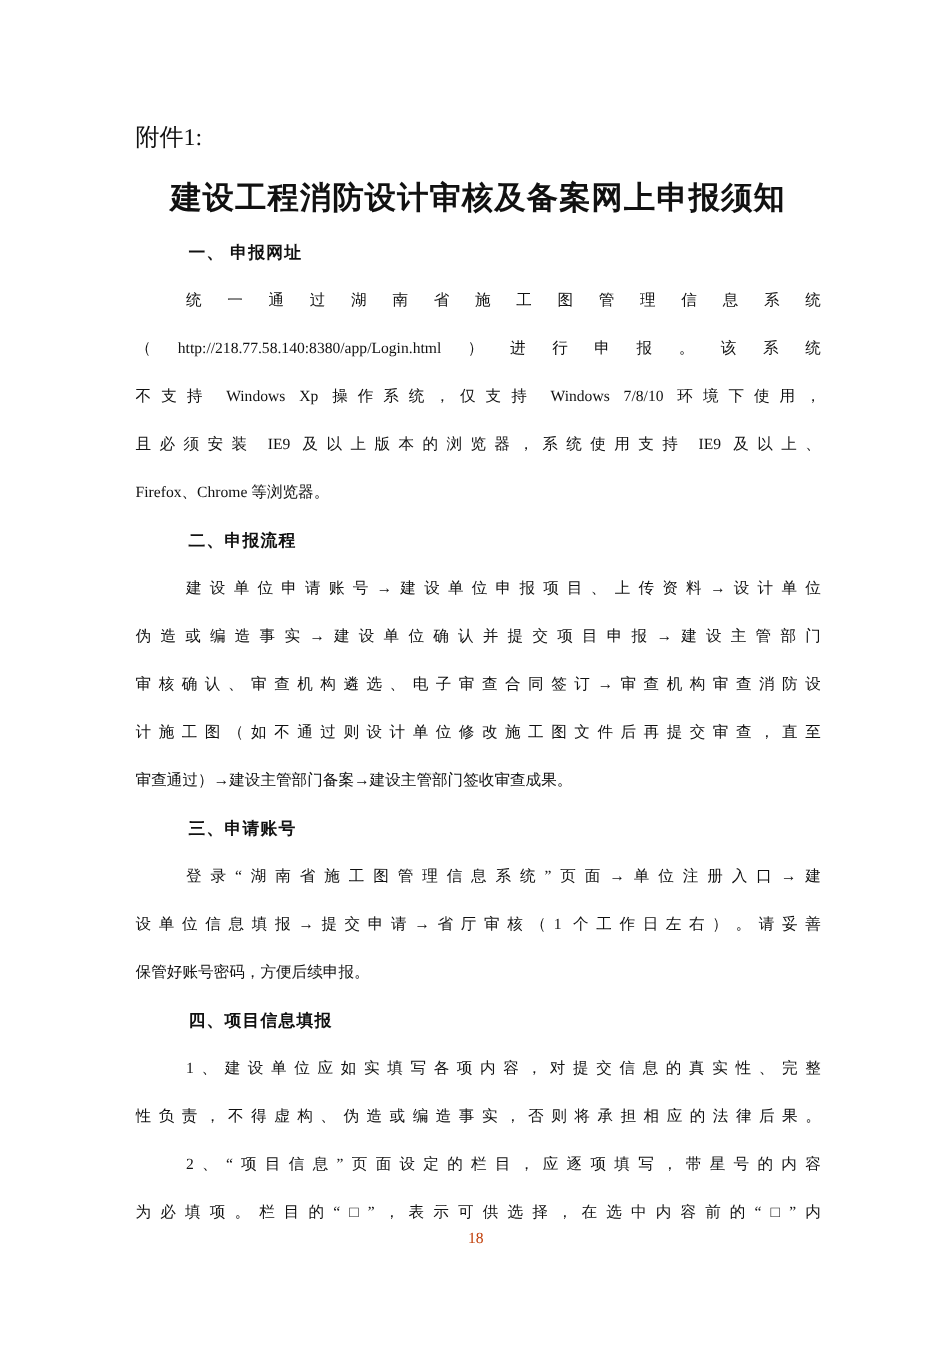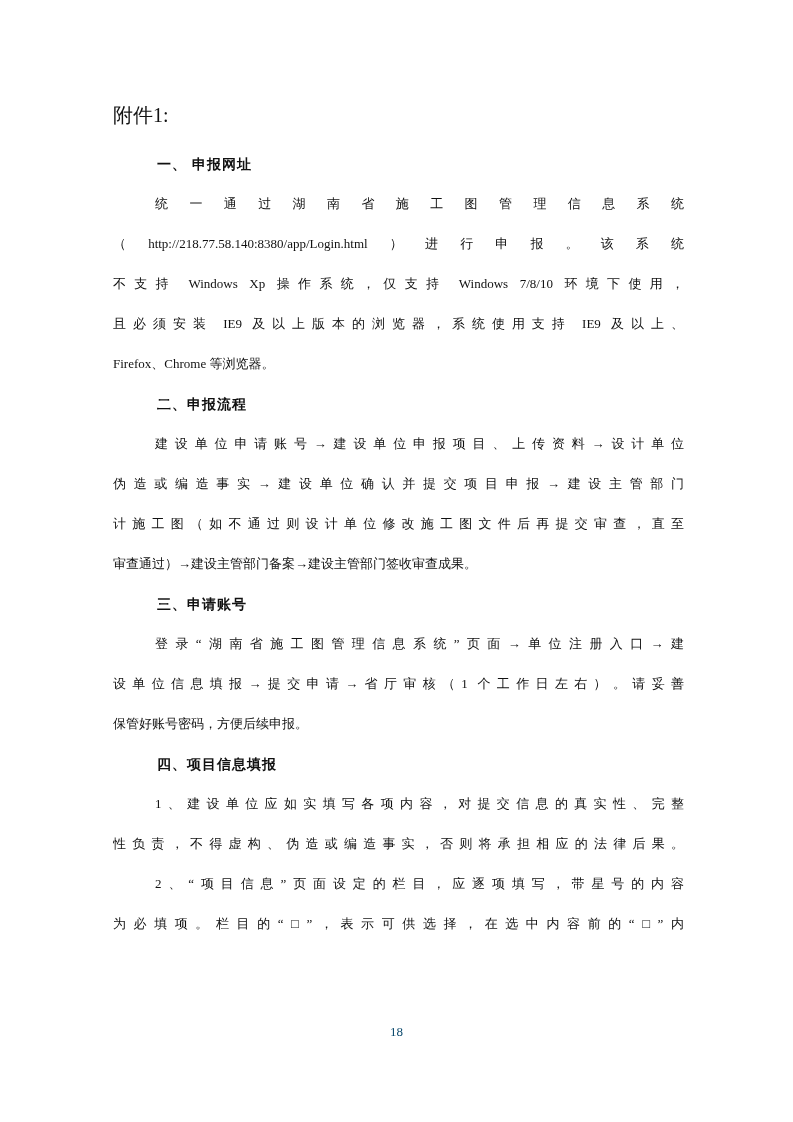--- a/index.html
+++ b/index.html
@@ -64,42 +64,44 @@
   }
   .page-number {
     position: absolute;
     left: 0;
     top: 1022px;
     width: 100%;
     text-align: center;
     font-family: "Liberation Serif", serif;
     font-size: 13px;
     line-height: 20px;
-    color: #0c4a6e;
+    color: #c2410c;
   }
 </style>
 </head>
 <body>
 
 <div class="page">
   <div class="content">
 
     <div class="attachment-label">附件1:</div>
 
+    <div class="doc-title">建设工程消防设计审核及备案网上申报须知</div>
 
     <div class="section-heading">一、 申报网址</div>
     <div class="line fill indent">统一通过湖南省施工图管理信息系统</div>
     <div class="line fill">（http://218.77.58.140:8380/app/Login.html）进行申报。该系统</div>
     <div class="line fill">不支持 Windows Xp 操作系统，仅支持 Windows 7/8/10 环境下使用，</div>
     <div class="line fill">且必须安装 IE9 及以上版本的浏览器，系统使用支持 IE9 及以上、</div>
     <div class="line">Firefox、Chrome 等浏览器。</div>
 
     <div class="section-heading">二、申报流程</div>
     <div class="line fill indent">建设单位申请账号→建设单位申报项目、上传资料→设计单位</div>
     <div class="line fill">伪造或编造事实→建设单位确认并提交项目申报→建设主管部门</div>
+    <div class="line fill">审核确认、审查机构遴选、电子审查合同签订→审查机构审查消防设</div>
     <div class="line fill">计施工图（如不通过则设计单位修改施工图文件后再提交审查，直至</div>
     <div class="line">审查通过）→建设主管部门备案→建设主管部门签收审查成果。</div>
 
     <div class="section-heading">三、申请账号</div>
     <div class="line fill indent">登录“湖南省施工图管理信息系统”页面→单位注册入口→建</div>
     <div class="line fill">设单位信息填报→提交申请→省厅审核（1 个工作日左右）。请妥善</div>
     <div class="line">保管好账号密码，方便后续申报。</div>
 
     <div class="section-heading">四、项目信息填报</div>
     <div class="line fill indent">1、建设单位应如实填写各项内容，对提交信息的真实性、完整</div>

